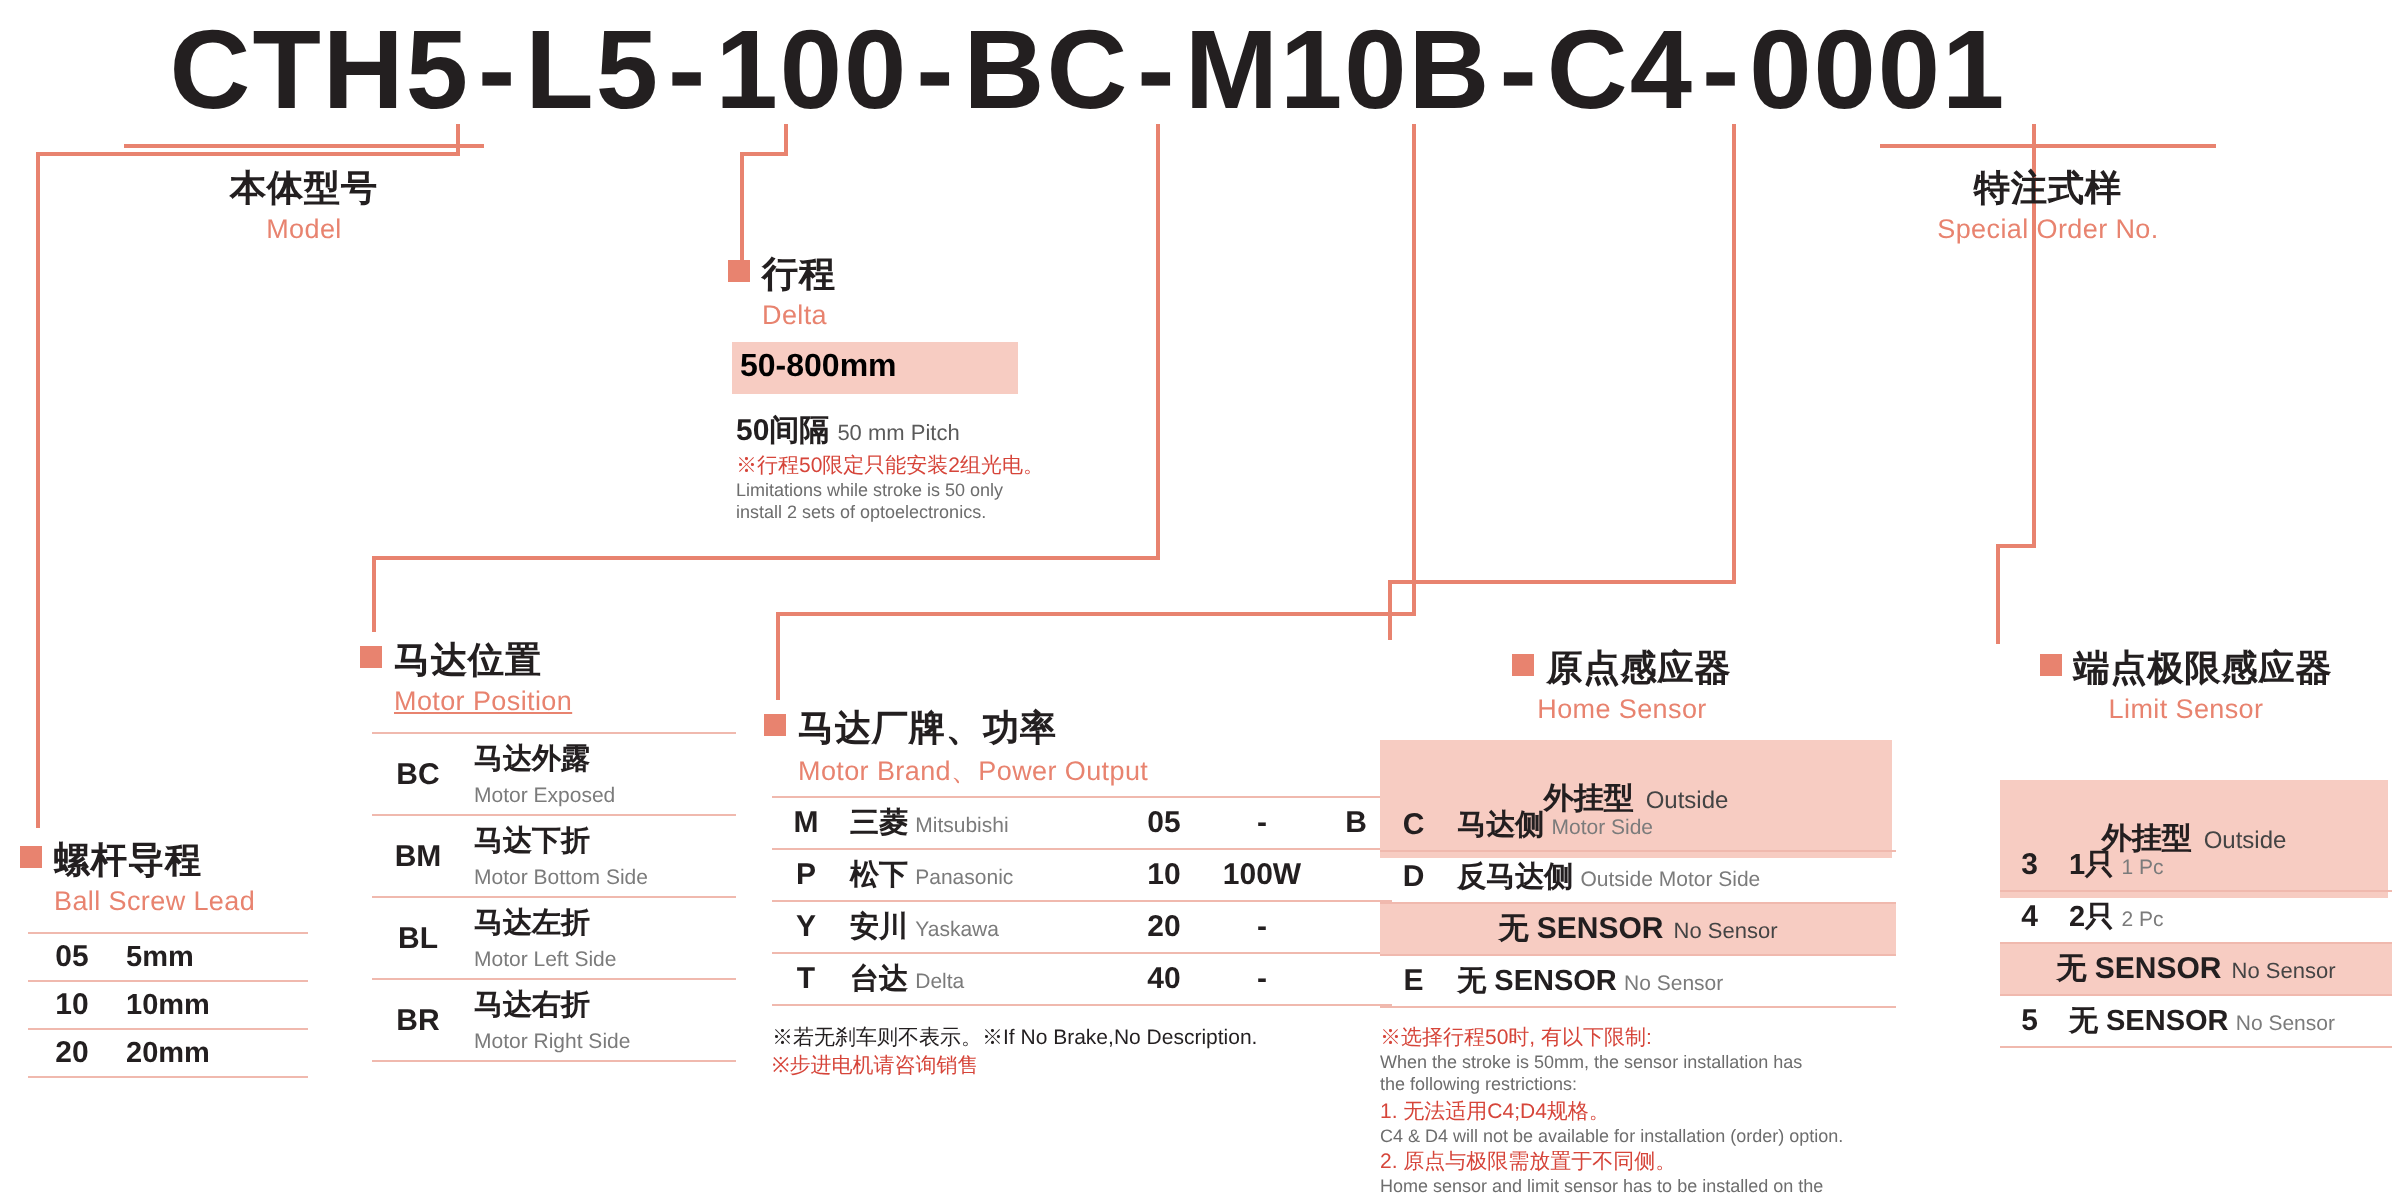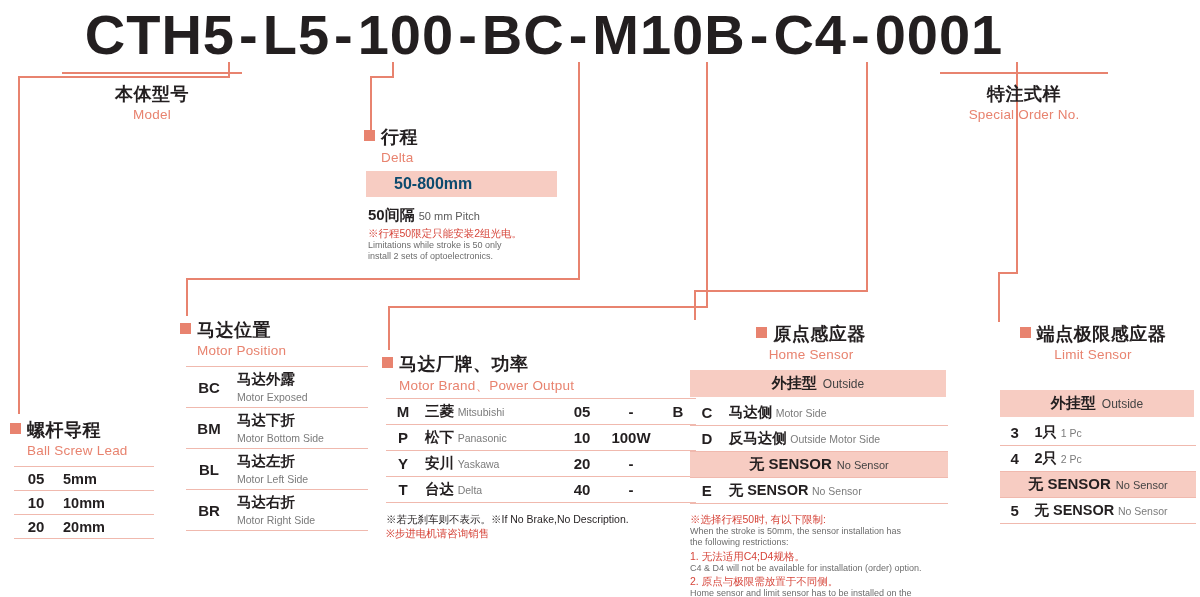--- a/index.html
+++ b/index.html
@@ -49,35 +49,35 @@
     white-space:nowrap;
   }
   .tbl tr:last-child td{border-bottom:1px solid #f0b9ae;}
   .tbl .k{font-size:15px;font-weight:bold;color:#231f20;text-align:center;}
   .tbl .cn{font-size:14.5px;font-weight:bold;color:#231f20;}
   .tbl .en{font-size:10.5px;color:#7b7b7b;}
   .topline{border-top:1px solid #f0b9ae;}
 
   .hdr{
     background:#f7ccc2;font-size:15px;font-weight:bold;color:#231f20;
-    text-align:center;padding:4px 6px;
+    text-align:center;padding:20px 6px;
   }
   .hdr .en{font-size:12px;font-weight:normal;color:#444;margin-left:6px;}
   .band{
     background:#f7ccc2;font-size:15px;font-weight:bold;text-align:center;padding:3px 6px;
   }
   .band .en{font-size:11px;font-weight:normal;color:#444;margin-left:5px;}
 
   .note{position:absolute;font-size:10.5px;color:#231f20;line-height:1.35;}
   .note .red{color:#d6453a;}
   .note .sm{font-size:9px;color:#6d6d6d;display:block;line-height:1.25;}
 
   .strokebox{
     position:absolute;background:#f7ccc2;font-size:16px;font-weight:bold;
-    padding:4px 28px;color:#0c4a6e;
+    padding:4px 4px;color:#000000;
   }
   .strokesub{position:absolute;font-size:15px;font-weight:bold;}
   .strokesub .en{font-size:11px;font-weight:normal;color:#5a5a5a;margin-left:4px;}
 </style>
 </head>
 <body>
 
 <div class="stage">
 
   <div class="code">
@@ -156,21 +156,21 @@
     </tr>
     <tr>
       <td class="k">20</td>
       <td class="cn">20mm</td>
     </tr>
   </tbody>
     </table>
 
   <div class="grp" style="left:180px;top:318px;">
     <div><span class="sq"></span><span class="cn">马达位置</span></div>
-    <div class="en" style="margin-left:17px;">Motor Position</div>
+    <div class="en" style="margin-left:17px;text-decoration:underline;">Motor Position</div>
   </div>
   <table class="tbl" style="left:186px;top:366px;">
     <tbody>
         <tr class="topline">
       <td class="k topline" style="width:36px;">BC</td>
       <td class="topline" style="width:126px;">
         <span class="cn">马达外露</span><br>
         <span class="en">Motor Exposed</span>
       </td>
     </tr>

